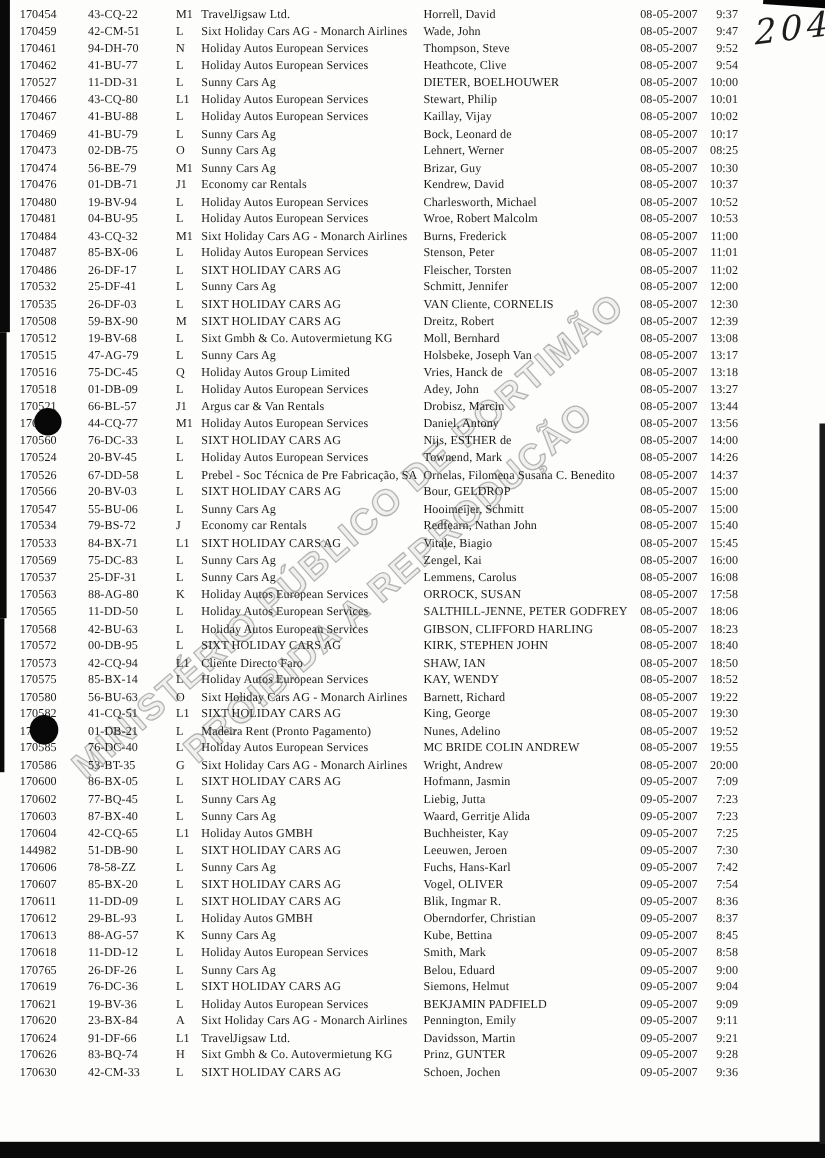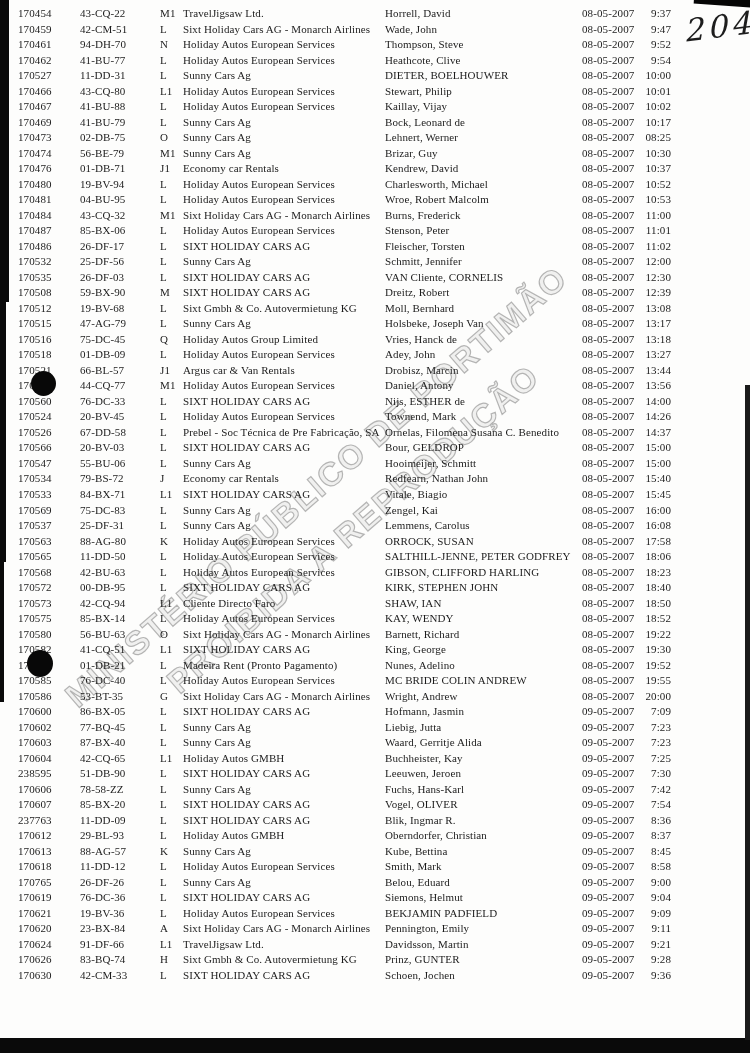--- a/index.html
+++ b/index.html
@@ -223,21 +223,21 @@
     <span class="c-plate">26-DF-17</span>
     <span class="c-code">L</span>
     <span class="c-company">SIXT HOLIDAY CARS AG</span>
     <span class="c-person">Fleischer, Torsten</span>
     <span class="c-date">08-05-2007</span>
     <span class="c-time">11:02</span>
   </div>
 
   <div class="row">
     <span class="c-id">170532</span>
-    <span class="c-plate">25-DF-56</span>
+    <span class="c-plate">25-DF-41</span>
     <span class="c-code">L</span>
     <span class="c-company">Sunny Cars Ag</span>
     <span class="c-person">Schmitt, Jennifer</span>
     <span class="c-date">08-05-2007</span>
     <span class="c-time">12:00</span>
   </div>
 
   <div class="row">
     <span class="c-id">170535</span>
     <span class="c-plate">26-DF-03</span>
@@ -552,21 +552,21 @@
     <span class="c-id">170604</span>
     <span class="c-plate">42-CQ-65</span>
     <span class="c-code">L1</span>
     <span class="c-company">Holiday Autos GMBH</span>
     <span class="c-person">Buchheister, Kay</span>
     <span class="c-date">09-05-2007</span>
     <span class="c-time">7:25</span>
   </div>
 
   <div class="row">
-    <span class="c-id">238595</span>
+    <span class="c-id">144982</span>
     <span class="c-plate">51-DB-90</span>
     <span class="c-code">L</span>
     <span class="c-company">SIXT HOLIDAY CARS AG</span>
     <span class="c-person">Leeuwen, Jeroen</span>
     <span class="c-date">09-05-2007</span>
     <span class="c-time">7:30</span>
   </div>
 
   <div class="row">
     <span class="c-id">170606</span>
@@ -582,21 +582,21 @@
     <span class="c-id">170607</span>
     <span class="c-plate">85-BX-20</span>
     <span class="c-code">L</span>
     <span class="c-company">SIXT HOLIDAY CARS AG</span>
     <span class="c-person">Vogel, OLIVER</span>
     <span class="c-date">09-05-2007</span>
     <span class="c-time">7:54</span>
   </div>
 
   <div class="row">
-    <span class="c-id">237763</span>
+    <span class="c-id">170611</span>
     <span class="c-plate">11-DD-09</span>
     <span class="c-code">L</span>
     <span class="c-company">SIXT HOLIDAY CARS AG</span>
     <span class="c-person">Blik, Ingmar R.</span>
     <span class="c-date">09-05-2007</span>
     <span class="c-time">8:36</span>
   </div>
 
   <div class="row">
     <span class="c-id">170612</span>

